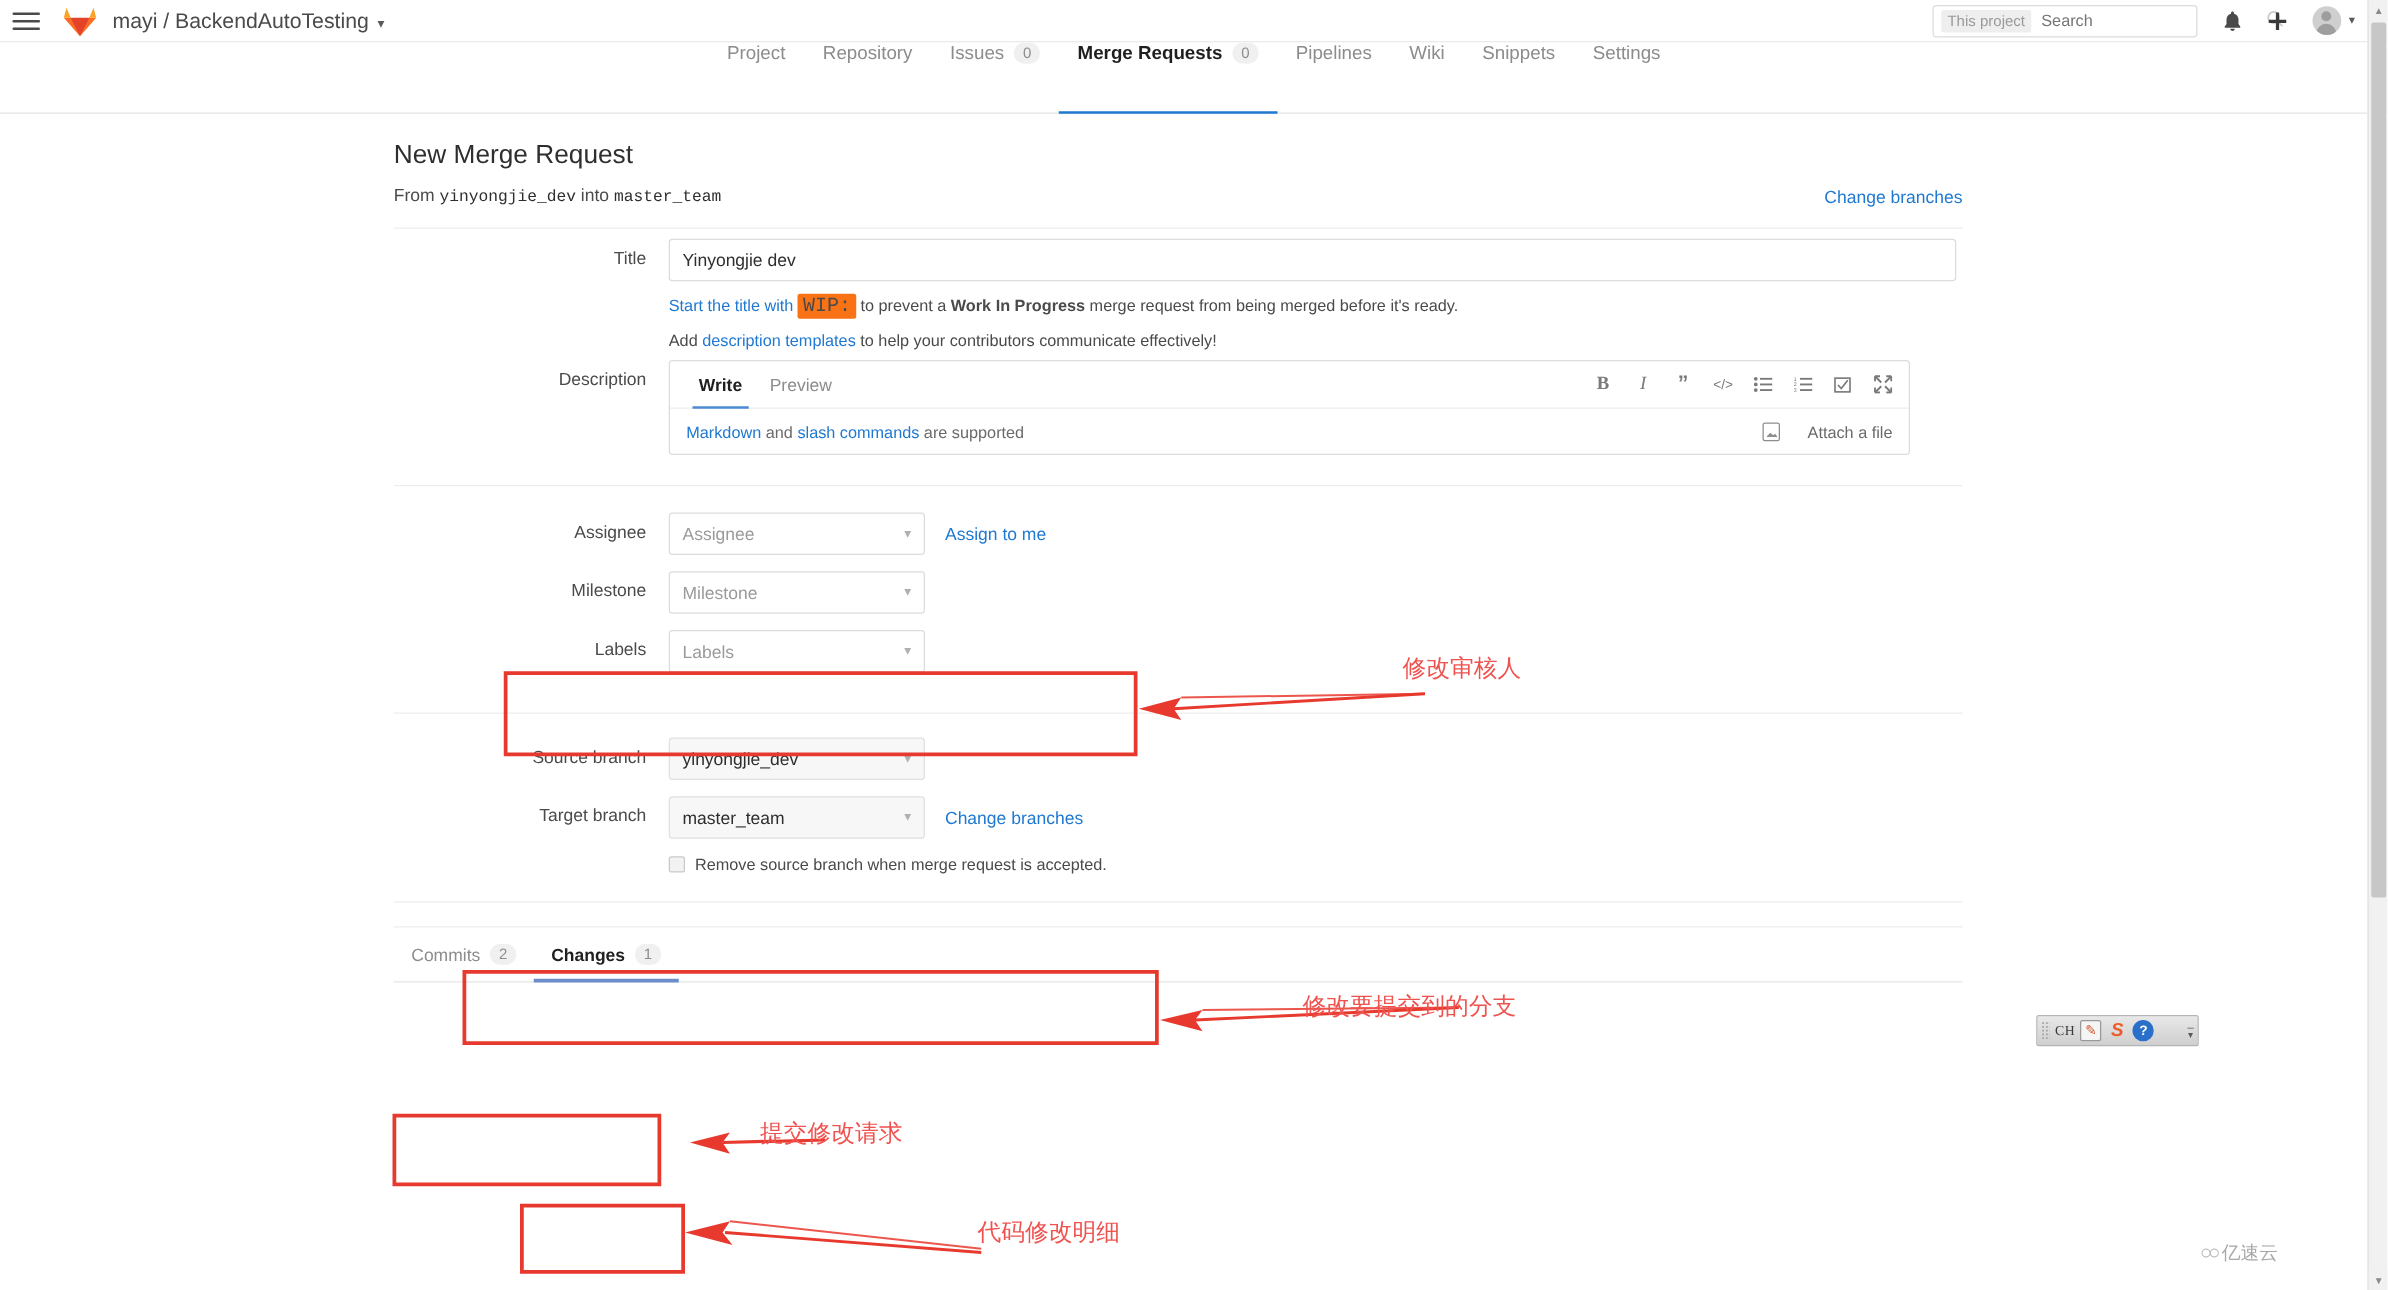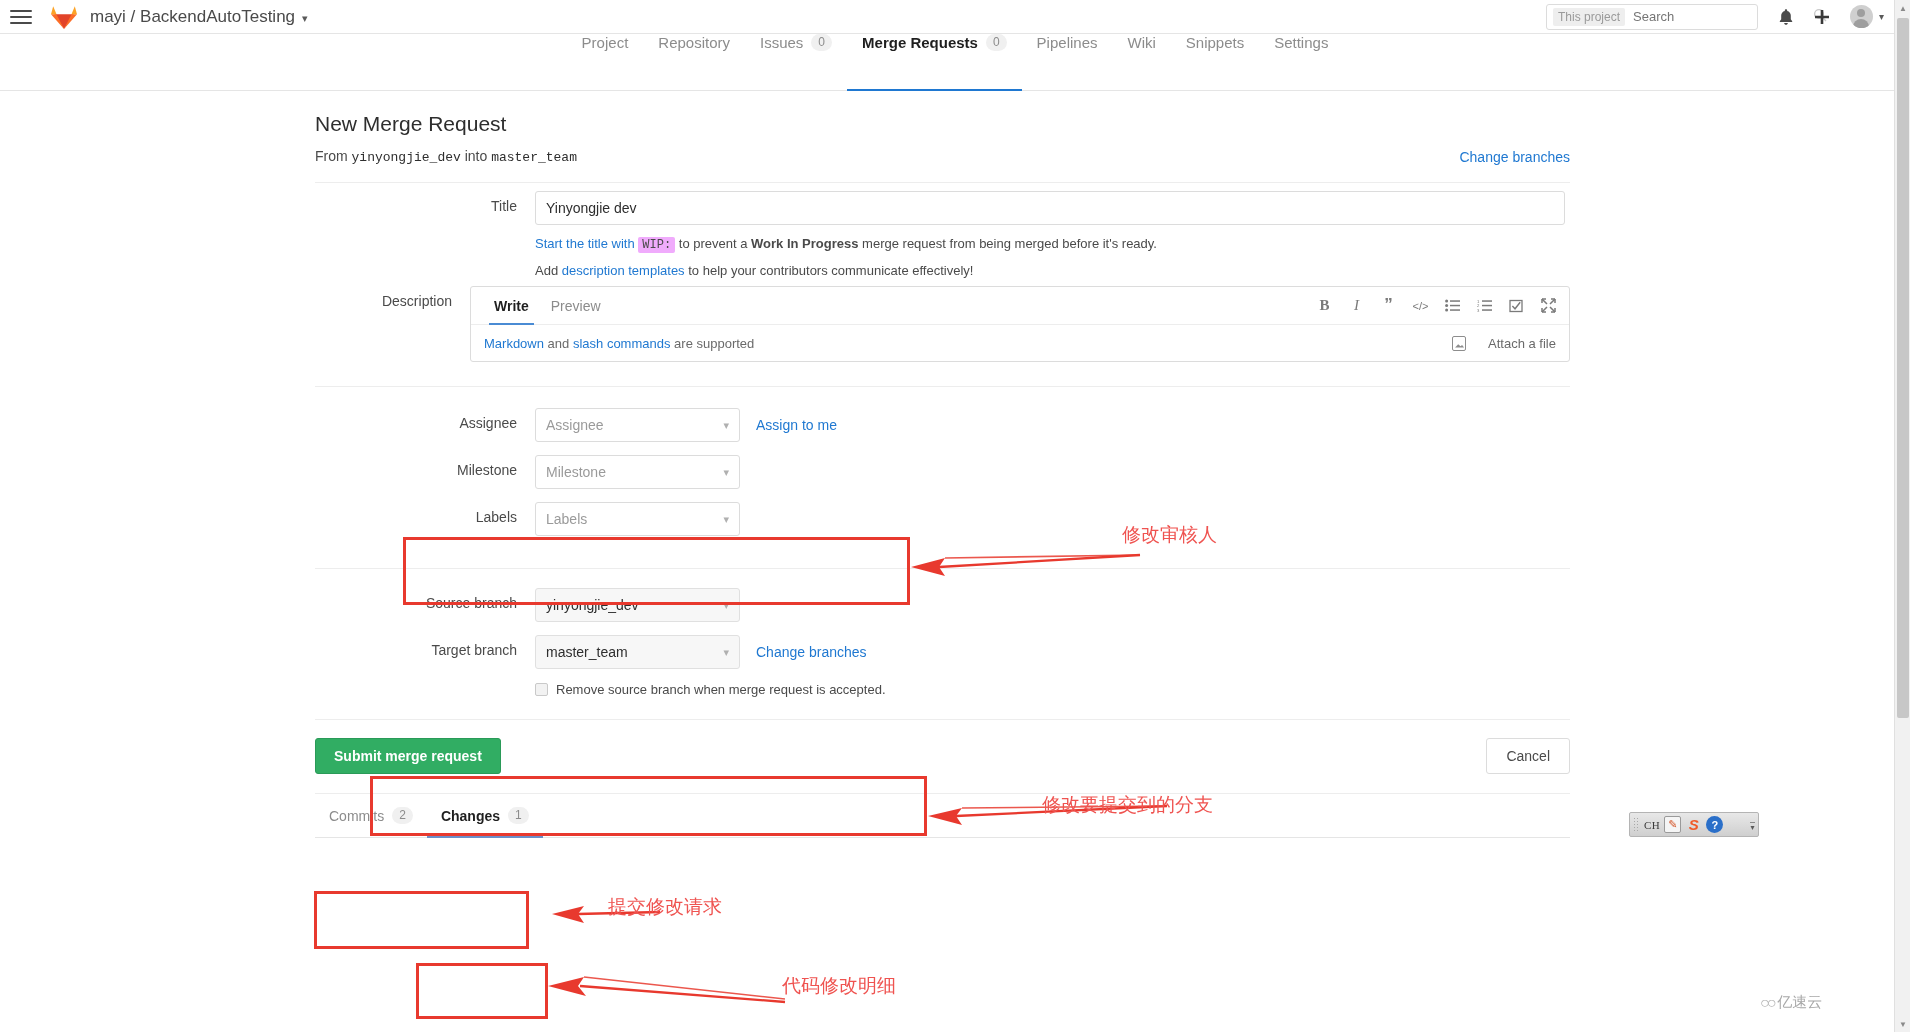--- a/index.html
+++ b/index.html
@@ -104,27 +104,27 @@
   }
   .form-field { flex: 1; }
 
   .text-input {
     width: 1030px; height: 34px; border: 1px solid #dcdcdc; border-radius: 3px;
     padding: 0 10px; font-size: 14px; color: #2e2e2e; outline: none;
     font-family: "Liberation Sans", sans-serif;
   }
   .hint { font-size: 13px; color: #4a4a4a; margin-top: 11px; }
   .hint .wip {
-    font-family: "Liberation Mono", monospace; font-size: 12px;
-    background: #f0abfc; padding: 1px 4px; border-radius: 2px; color: #4a4a4a;
+    font-family: "Liberation Mono", monospace; font-size: 16px;
+    background: #f97316; padding: 1px 4px; border-radius: 2px; color: #4a4a4a;
   }
 
   
   .editor {
-    width: 1100px; border: 1px solid #dcdcdc; border-radius: 3px; background: #fff;
+    width: 993px; border: 1px solid #dcdcdc; border-radius: 3px; background: #fff;
   }
   .editor-head {
     height: 38px; display: flex; align-items: stretch; border-bottom: 1px solid #ededed;
     padding: 0 12px;
   }
   .editor-tab {
     padding: 0 11px; display: flex; align-items: center; font-size: 14px;
     color: #8c8c8c; cursor: pointer; position: relative;
   }
   .editor-tab.active { color: #1f1f1f; font-weight: bold; }
@@ -497,24 +497,20 @@
         </div>
         <div class="checkbox-row">
           <span class="checkbox"></span>
           <span class="checkbox-label">Remove source branch when merge request is accepted.</span>
         </div>
       </div>
     </div>
 
     <div class="form-sep" style="margin-top:22px;"></div>
 
-    <div style="display:flex;align-items:center;margin-top:18px;">
-      <button class="btn-green">Submit merge request</button>
-      <button class="btn-cancel" style="margin-left:auto;">Cancel</button>
-    </div>
 
     <div class="form-sep" style="margin-top:19px;"></div>
 
     <div class="mr-tabs">
       <div class="mr-tab">
         <span>Commits</span>
         <span class="count-badge">2</span>
       </div>
       <div class="mr-tab active">
         <span>Changes</span>

